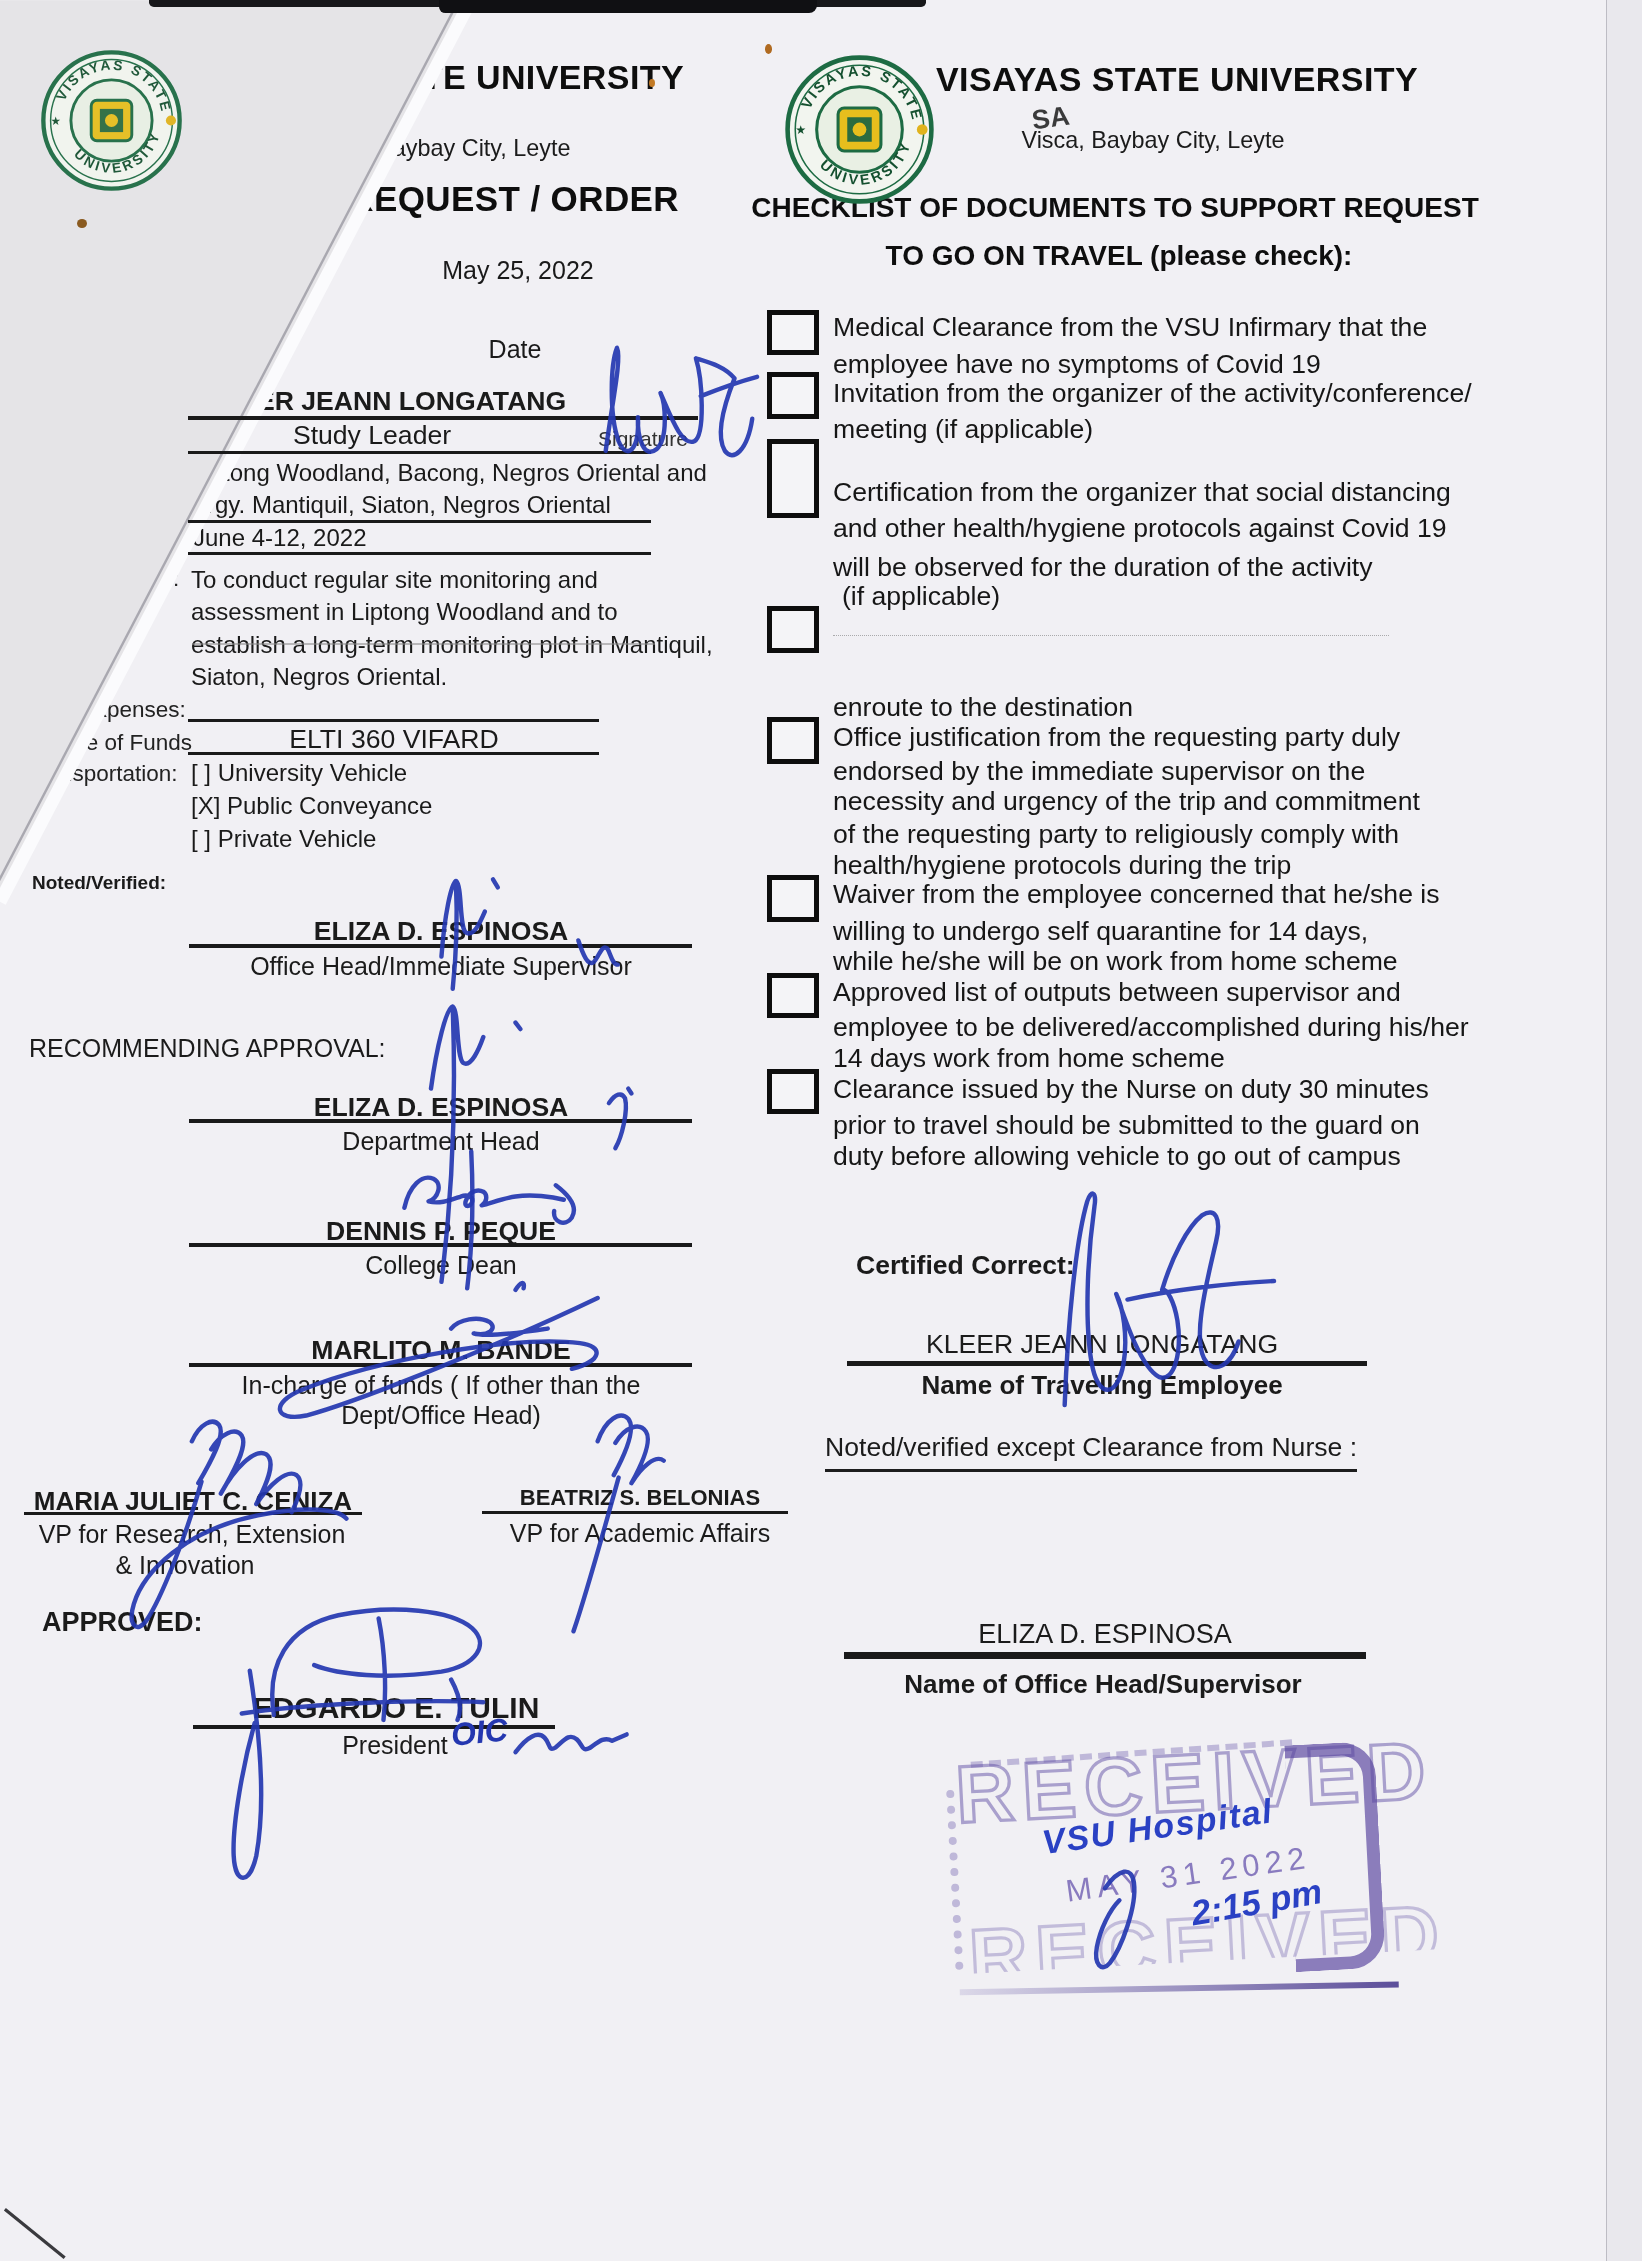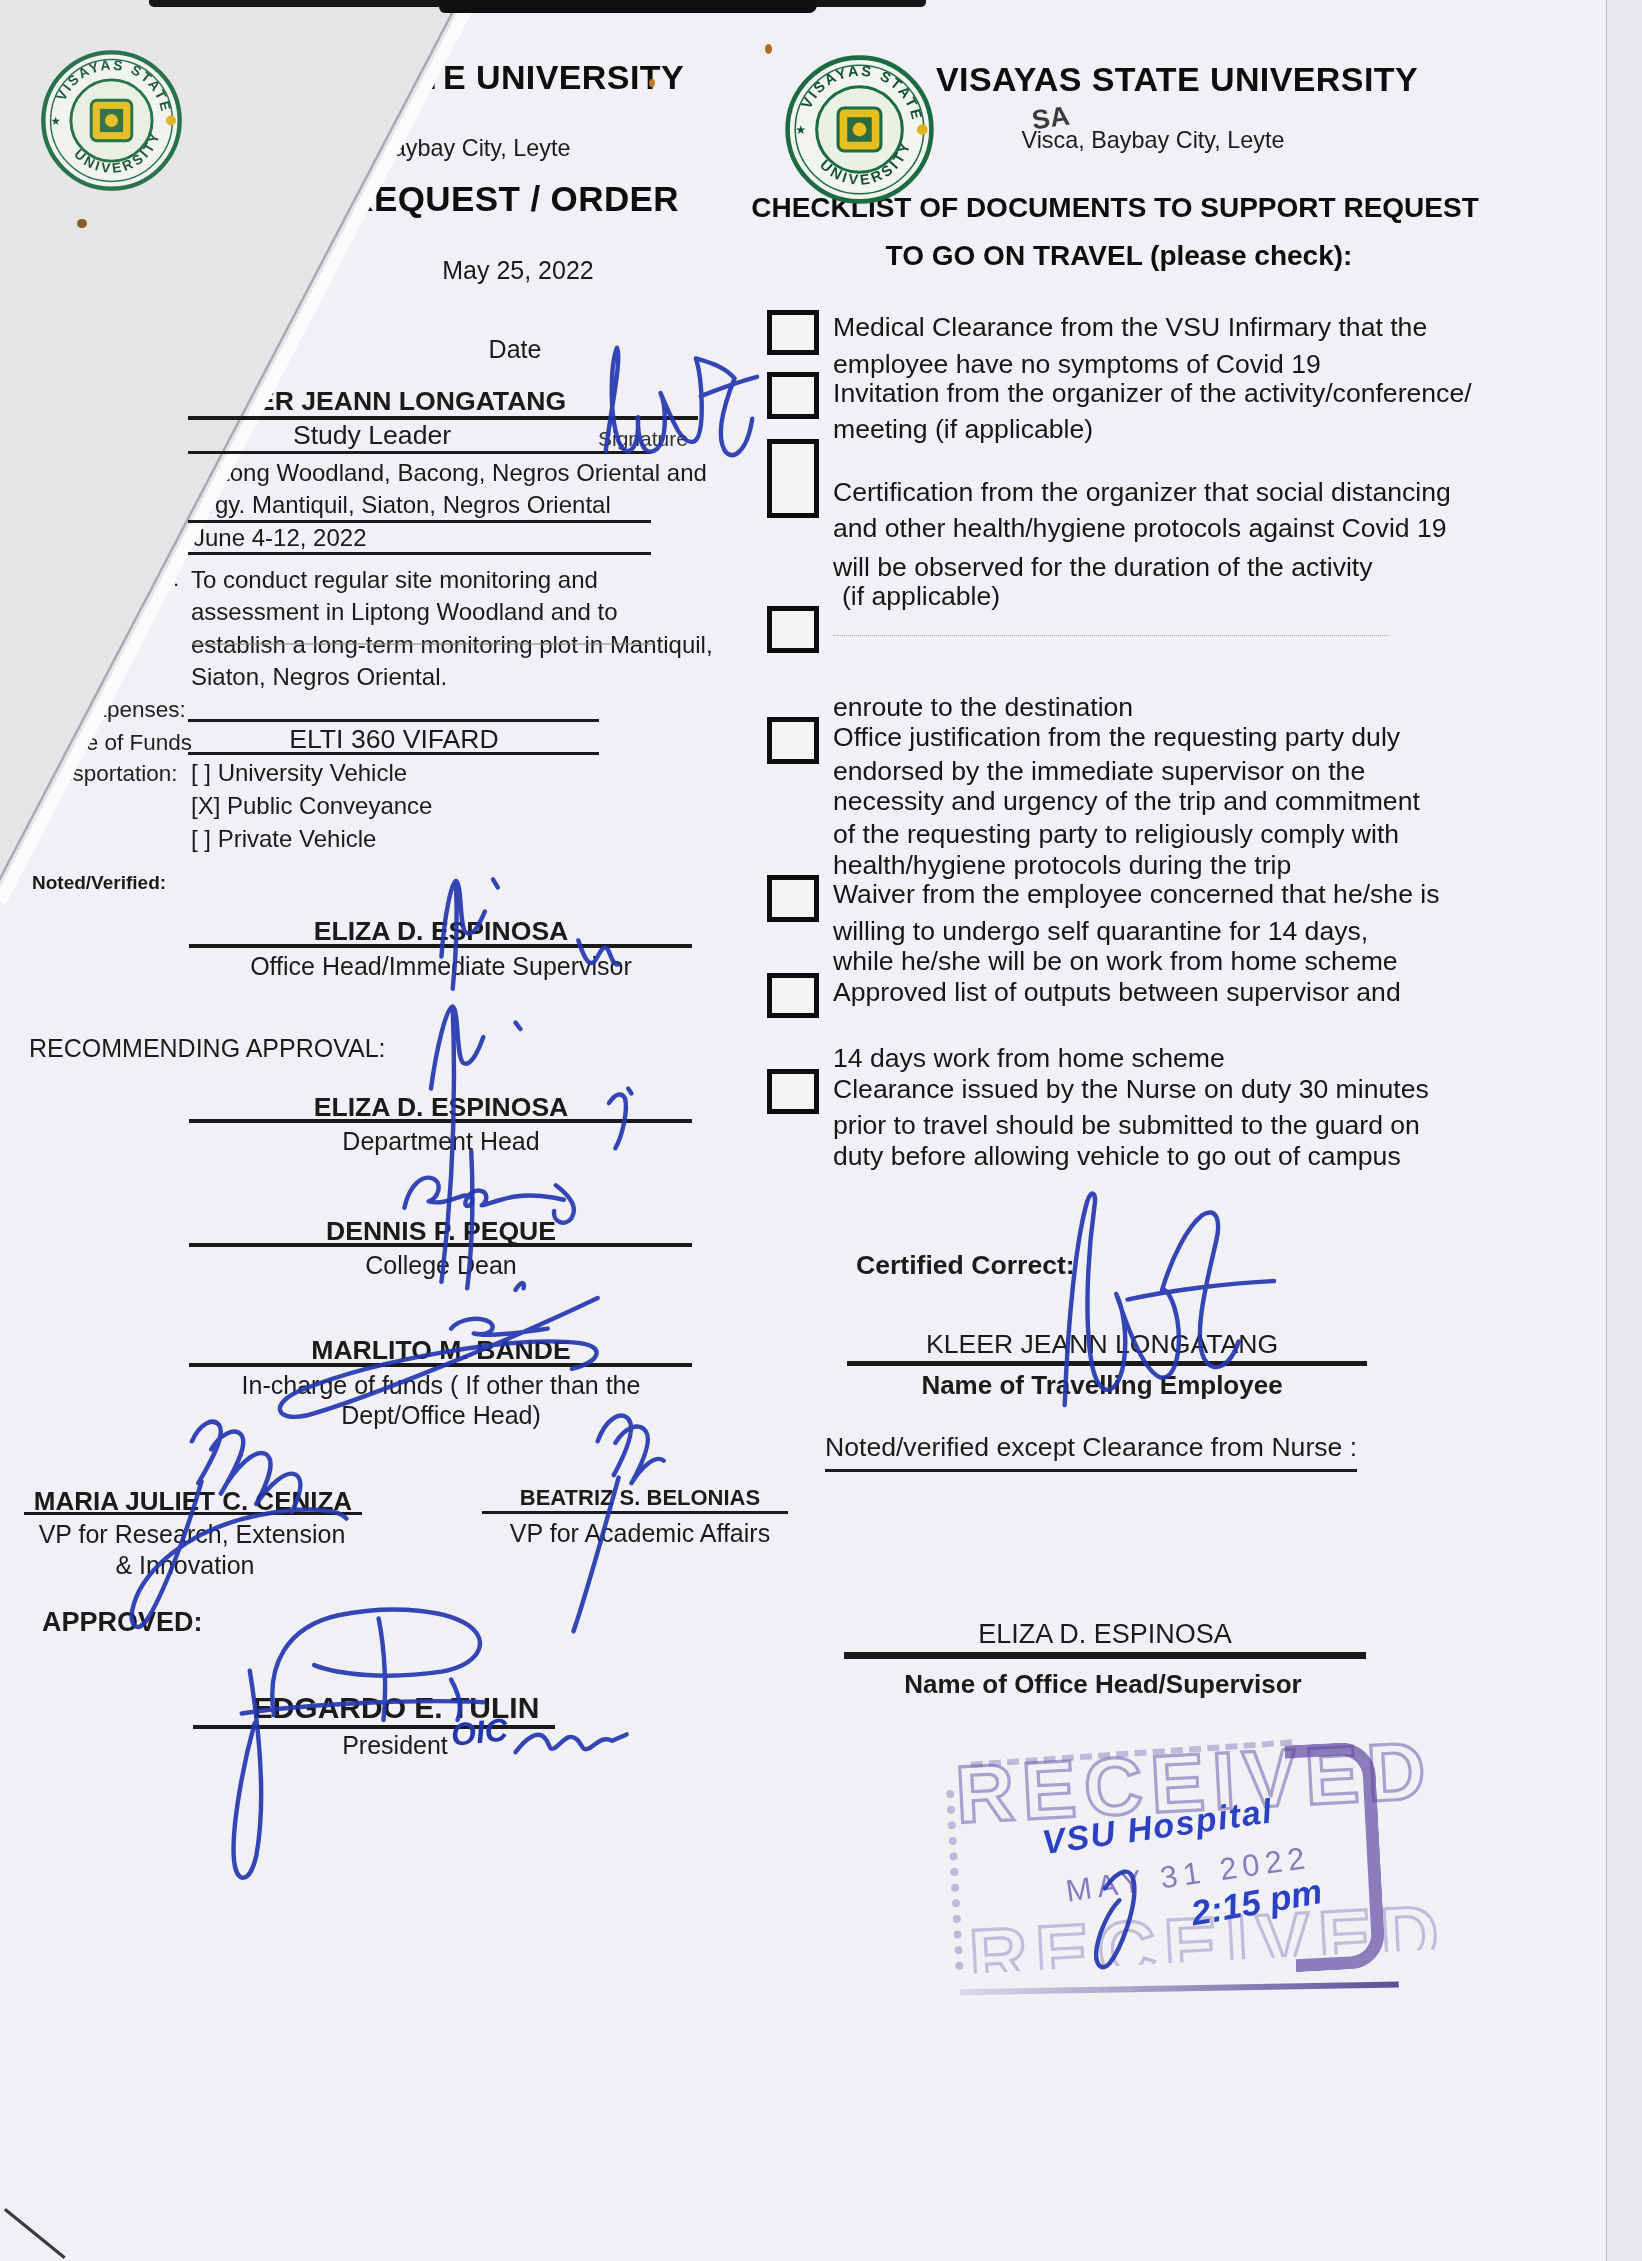--- a/index.html
+++ b/index.html
@@ -192,20 +192,21 @@
   <div class="t ckl" style="left:833px;top:692px;">enroute to the destination</div>
   <div class="t ckl" style="left:833px;top:722px;">Office justification from the requesting party duly</div>
   <div class="t ckl" style="left:833px;top:756px;">endorsed by the immediate supervisor on the</div>
   <div class="t ckl" style="left:833px;top:786px;">necessity and urgency of the trip and commitment</div>
   <div class="t ckl" style="left:833px;top:819px;">of the requesting party to religiously comply with</div>
   <div class="t ckl" style="left:833px;top:850px;">health/hygiene protocols during the trip</div>
   <div class="t ckl" style="left:833px;top:879px;">Waiver from the employee concerned that he/she is</div>
   <div class="t ckl" style="left:833px;top:916px;">willing to undergo self quarantine for 14 days,</div>
   <div class="t ckl" style="left:833px;top:946px;">while he/she will be on work from home scheme</div>
   <div class="t ckl" style="left:833px;top:977px;">Approved list of outputs between supervisor and</div>
+  <div class="t ckl" style="left:833px;top:1012px;">employee to be delivered/accomplished during his/her</div>
   <div class="t ckl" style="left:833px;top:1043px;">14 days work from home scheme</div>
   <div class="t ckl" style="left:833px;top:1074px;">Clearance issued by the Nurse on duty 30 minutes</div>
   <div class="t ckl" style="left:833px;top:1110px;">prior to travel should be submitted to the guard on</div>
   <div class="t ckl" style="left:833px;top:1141px;">duty before allowing vehicle to go out of campus</div>
 
   <div class="t b" style="left:856px;top:1250px;font-size:26.6px;">Certified Correct:</div>
   <div class="t c" style="left:1102px;top:1329px;font-size:26.6px;">KLEER JEANN LONGATANG</div>
   <div class="ul" style="left:847px;top:1361px;width:520px;height:4.8px;"></div>
   <div class="t c b" style="left:1102px;top:1371px;font-size:26px;">Name of Travelling Employee</div>
 

